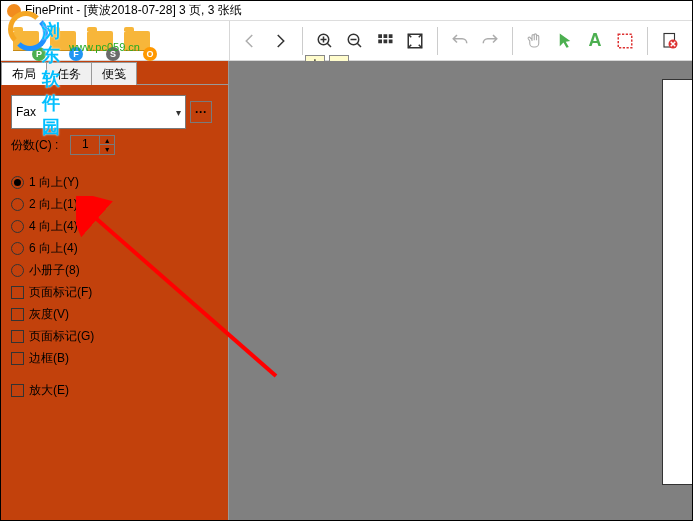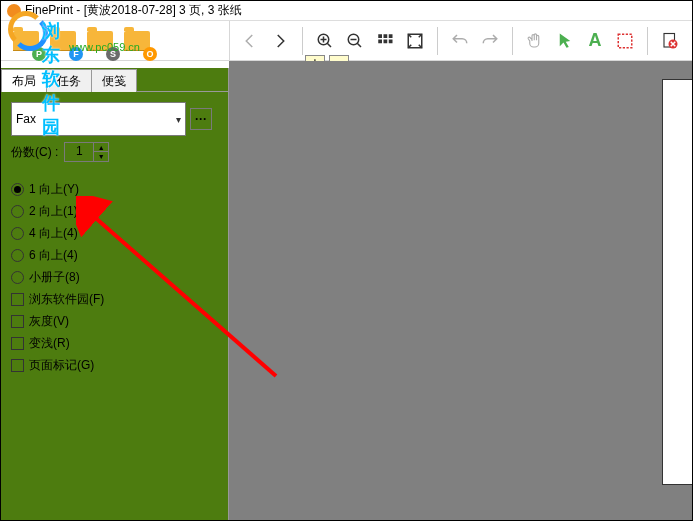--- a/index.html
+++ b/index.html
@@ -18,21 +18,21 @@
 .folder:before{content:"";position:absolute;left:0;top:-4px;width:10px;height:4px;background:#f7b63a;border-radius:2px 2px 0 0}
 .badge{position:absolute;right:-3px;bottom:-3px;width:14px;height:14px;border-radius:50%;display:flex;align-items:center;justify-content:center;font-size:9px;font-weight:bold;color:#fff}
 .bg-green{background:#4caf50}.bg-blue{background:#2196f3}.bg-gray{background:#6b6b6b}.bg-orange{background:#ff9800}
 .sep-v{width:1px;height:28px;background:#ccc;margin:0 6px}
 .navarea{position:absolute;left:228px;top:20px;right:0;height:40px;background:#fff;display:flex;align-items:center;padding:0 6px;gap:2px;border-bottom:1px solid #d7d7d7;border-left:1px solid #d7d7d7}
 .nbtn{width:28px;height:28px;display:flex;align-items:center;justify-content:center;border-radius:3px;color:#555}
 .nbtn svg{width:18px;height:18px}
 .disabled{opacity:.4}
 .nbox{width:20px;height:15px;border:1px solid #888;display:flex;align-items:center;justify-content:center;font-size:10px;font-weight:bold;position:relative;margin-right:4px}
 .nbox.plus{background:#fffccc}.nbox.minus{background:#fffccc}
-.leftpanel{position:absolute;left:0;top:67px;width:228px;bottom:0;background:#4d7c0f;border-right:1px solid #999}
+.leftpanel{position:absolute;left:0;top:60px;width:228px;bottom:0;background:#c2410c;border-right:1px solid #999}
 .tabs{display:flex;height:24px;border-bottom:1px solid #999}
 .tab{padding:3px 10px;border:1px solid #999;border-bottom:none;margin-right:-1px;background:#fff;position:relative;top:1px;cursor:pointer}
 .tab.active{background:#fff;z-index:1}
 .tab:not(.active){background:#f0f0f0}
 .panel-body{padding:10px 10px}
 .row{display:flex;align-items:center;margin-bottom:6px}
 .dropdown{width:175px;height:22px;border:1px solid #7a7a7a;background:#fff;display:flex;align-items:center;justify-content:space-between;padding:16px 4px}
 .morebtn{width:22px;height:22px;border:1px solid #7a7a7a;margin-left:4px;display:flex;align-items:center;justify-content:center;font-weight:bold}
 .chk{width:13px;height:13px;border:1px solid #333;margin-right:5px;display:inline-block;flex-shrink:0}
 .radio{width:13px;height:13px;border:1px solid #333;border-radius:50%;margin-right:5px;display:inline-flex;align-items:center;justify-content:center;flex-shrink:0}
@@ -180,21 +180,21 @@
   <div class="panel-body">
     <div class="row">
       <div class="dropdown">
         <span>Fax</span>
         <span class="dd-arrow">▾</span>
       </div>
       <div class="morebtn">···</div>
     </div>
 
     <div class="row">
-      <span style="margin-right:6px">份数(C) :</span>
+      <span style="margin-right:12px">份数(C) :</span>
       <div class="spinner">
         <div class="spinval">1</div>
         <div class="spinbtns">
             <div>▲</div>
             <div>▼</div>
           </div>
       </div>
     </div>
 
     <div class="groupgap"></div>
@@ -215,37 +215,41 @@
         <span class="radio"></span>
         <span>6 向上(4)</span>
       </div>
     <div class="optrow">
         <span class="radio"></span>
         <span>小册子(8)</span>
       </div>
 
     <div class="optrow">
         <span class="chk"></span>
-        <span>浏东软件园(F)</span>
+        <span>页面标记(F)</span>
       </div>
     <div class="optrow">
         <span class="chk"></span>
         <span>灰度(V)</span>
       </div>
     <div class="optrow">
         <span class="chk"></span>
-        <span>变浅(R)</span>
-      </div>
-    <div class="optrow">
-        <span class="chk"></span>
         <span>页面标记(G)</span>
       </div>
+    <div class="optrow">
+        <span class="chk"></span>
+        <span>边框(B)</span>
+      </div>
 
     <div class="groupgap"></div>
 
+    <div class="optrow">
+        <span class="chk"></span>
+        <span>放大(E)</span>
+      </div>
   </div>
 </div>
 
 <div class="preview">
   <div class="page"></div>
 </div>
 
 <svg class="arrow" style="left:75px;top:195px" width="210" height="190">
   <defs>
       <marker id="ah" markerWidth="12" markerHeight="12" refX="2" refY="6" orient="auto">

